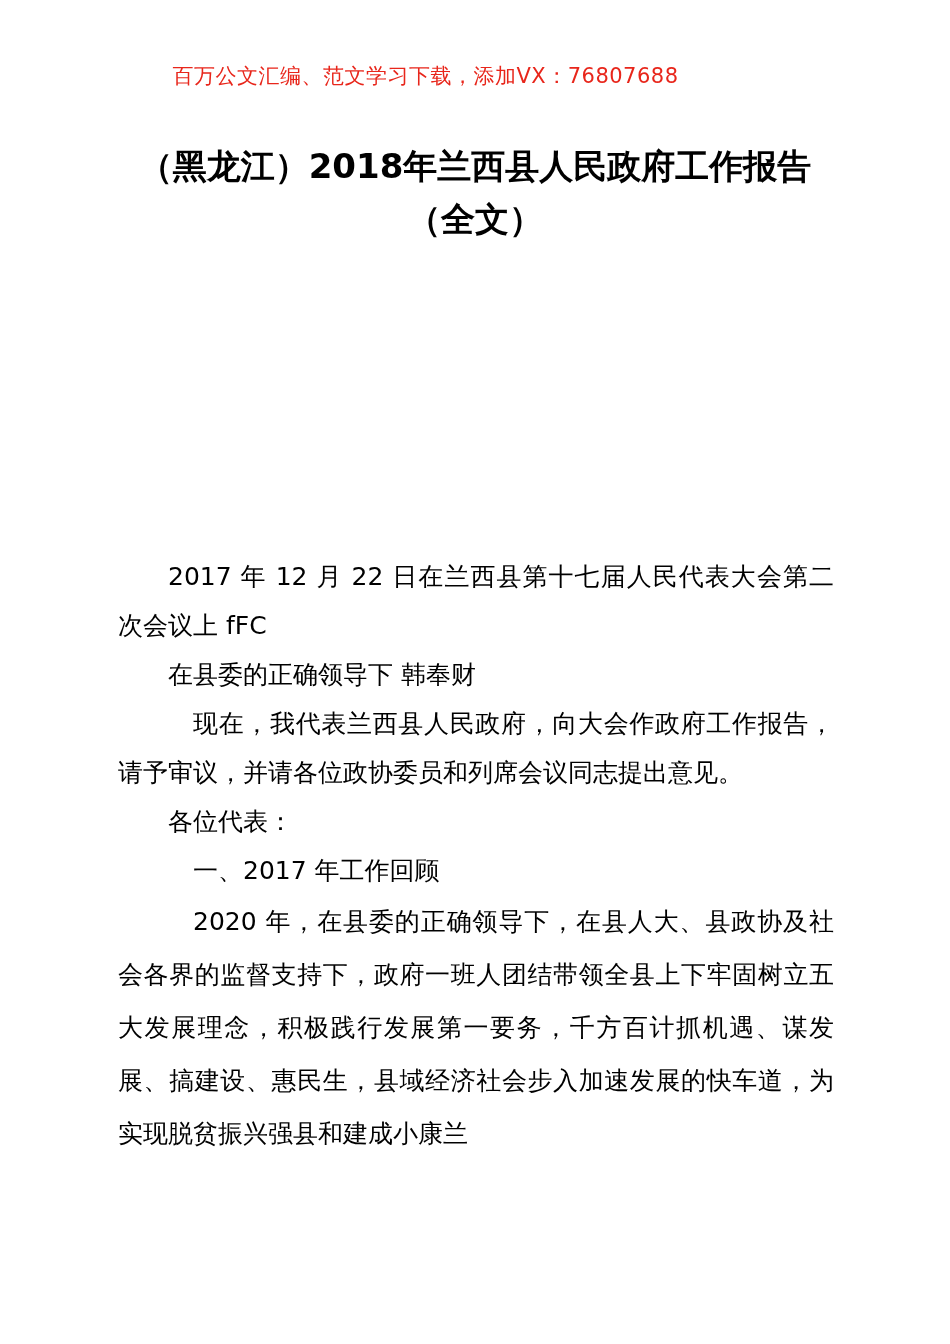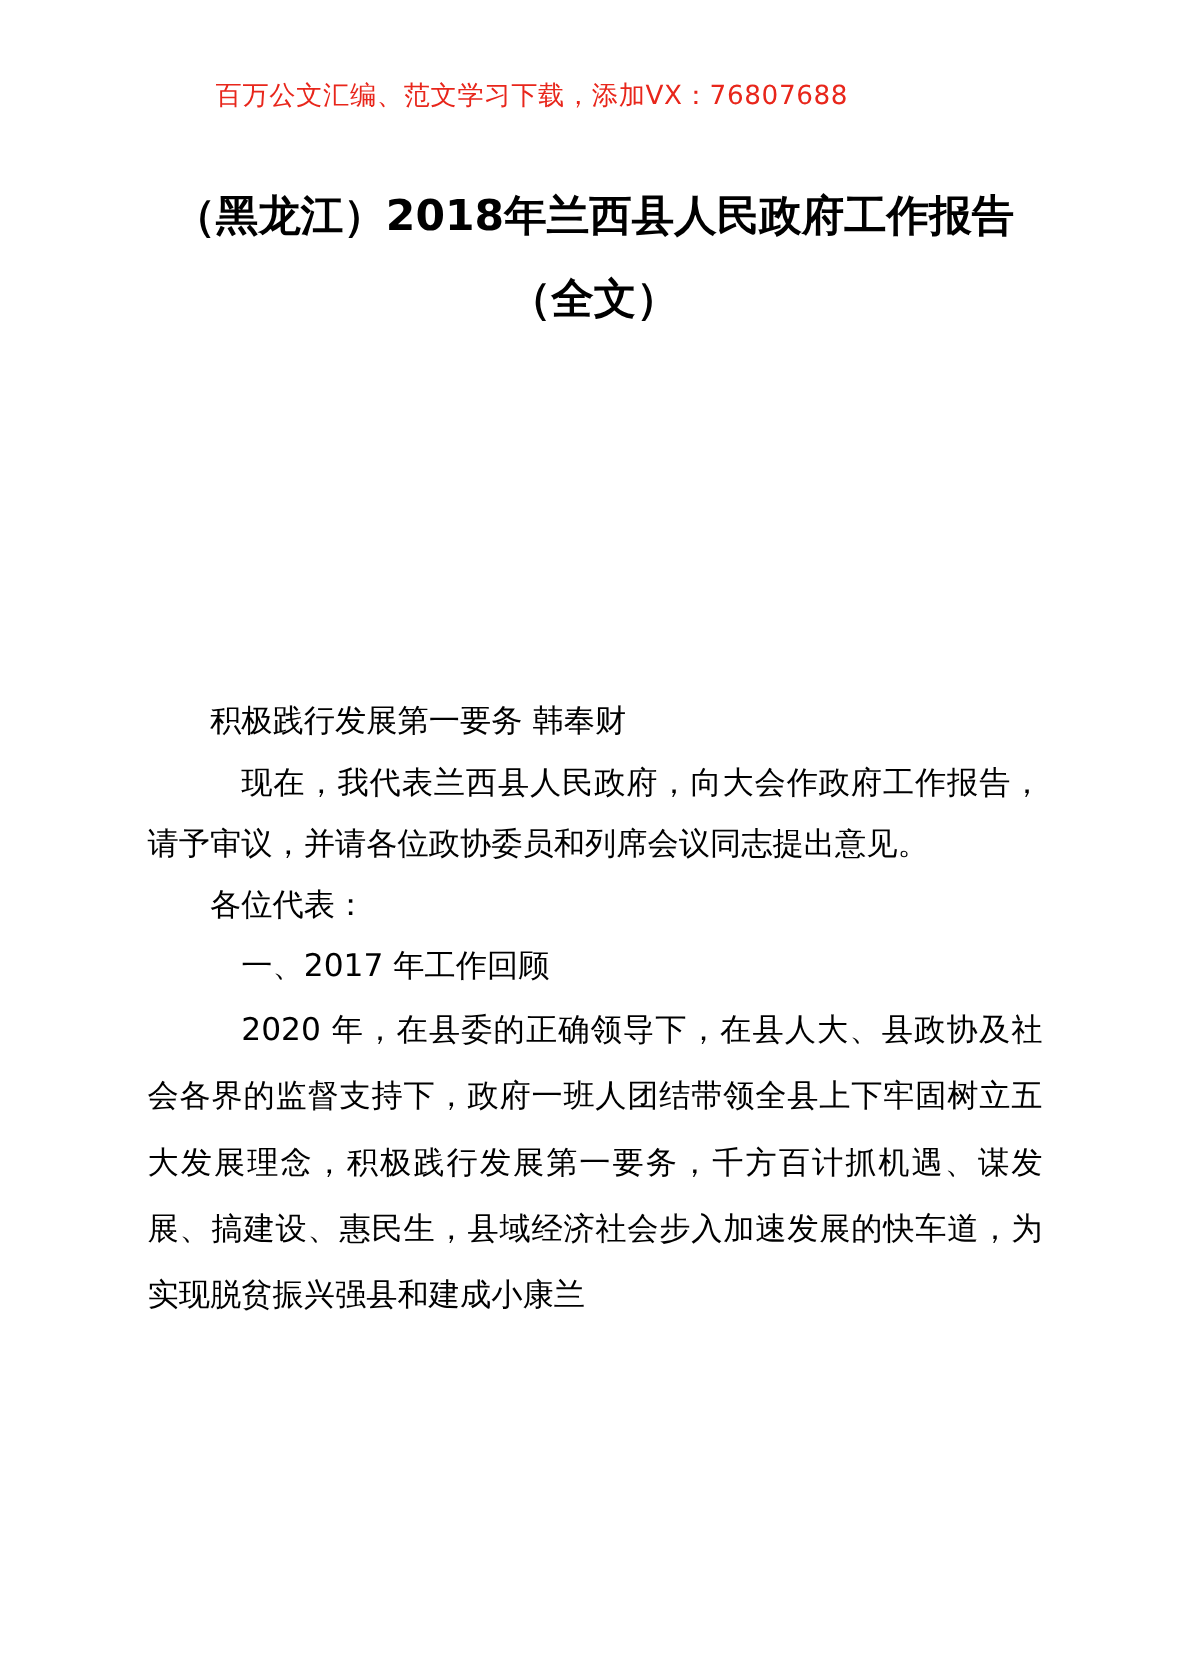--- a/index.html
+++ b/index.html
@@ -35,21 +35,21 @@
     white-space: nowrap;
   }
   .doc-title {
     position: absolute;
     top: 140px;
     left: 122px;
     width: 706px;
     text-align: center;
     font-size: 34px;
     font-weight: bold;
-    line-height: 66px;
+    line-height: 53px;
     letter-spacing: 0px;
     font-family: "DejaVu Sans", "Liberation Sans", sans-serif;
   }
   .body-block {
     position: absolute;
     top: 552px;
     left: 118px;
     width: 716px;
   }
   .para {
@@ -67,20 +67,21 @@
 </head>
 <body>
 
 <div class="page">
 
   <div class="watermark">百万公文汇编、范文学习下载，添加VX：76807688</div>
 
   <div class="doc-title">（黑龙江）2018年兰西县人民政府工作报告（全文）</div>
 
   <div class="body-block">
-    <p class="para indent-1">积极践行发展第一要务 韩奉财</p>
+    <p class="para indent-1">2017 年 12 月 22 日在兰西县第十七届人民代表大会第二次会议上 fFC</p>
+    <p class="para indent-1">在县委的正确领导下 韩奉财</p>
     <p class="para indent-2">现在，我代表兰西县人民政府，向大会作政府工作报告，请予审议，并请各位政协委员和列席会议同志提出意见。</p>
     <p class="para indent-1">各位代表：</p>
     <p class="para indent-2">一、2017 年工作回顾</p>
     <p class="para indent-2 spaced">2020 年，在县委的正确领导下，在县人大、县政协及社会各界的监督支持下，政府一班人团结带领全县上下牢固树立五大发展理念，积极践行发展第一要务，千方百计抓机遇、谋发展、搞建设、惠民生，县域经济社会步入加速发展的快车道，为实现脱贫振兴强县和建成小康兰</p>
   </div>
 
 </div>
 
 </body></html>

